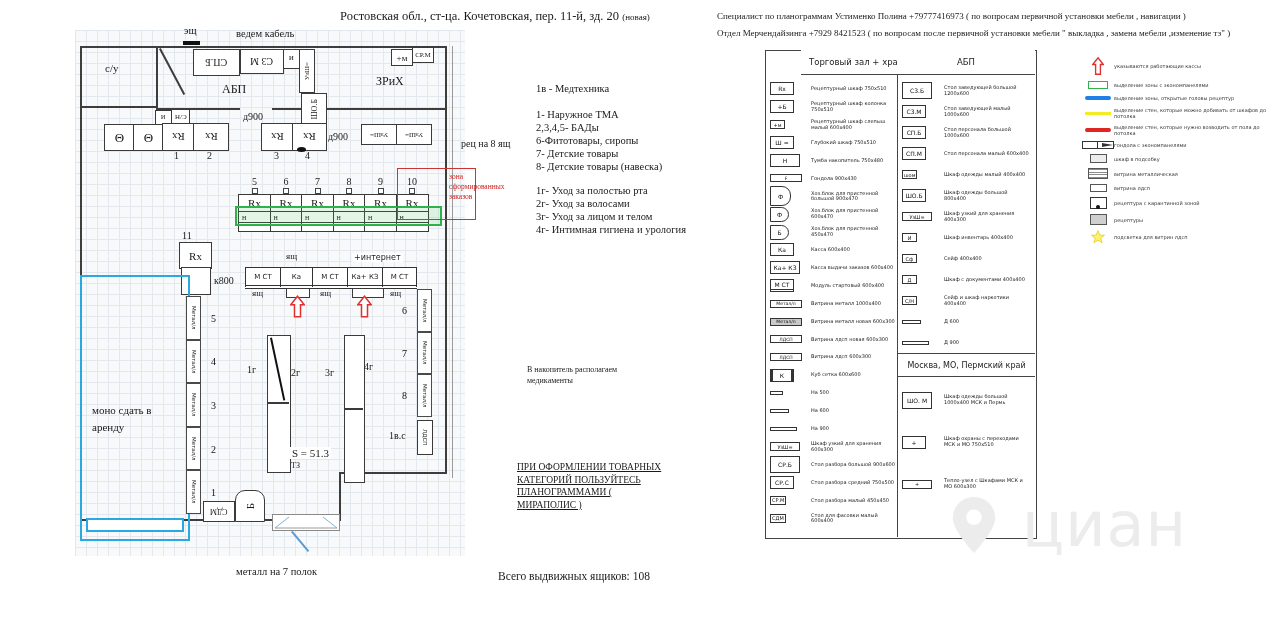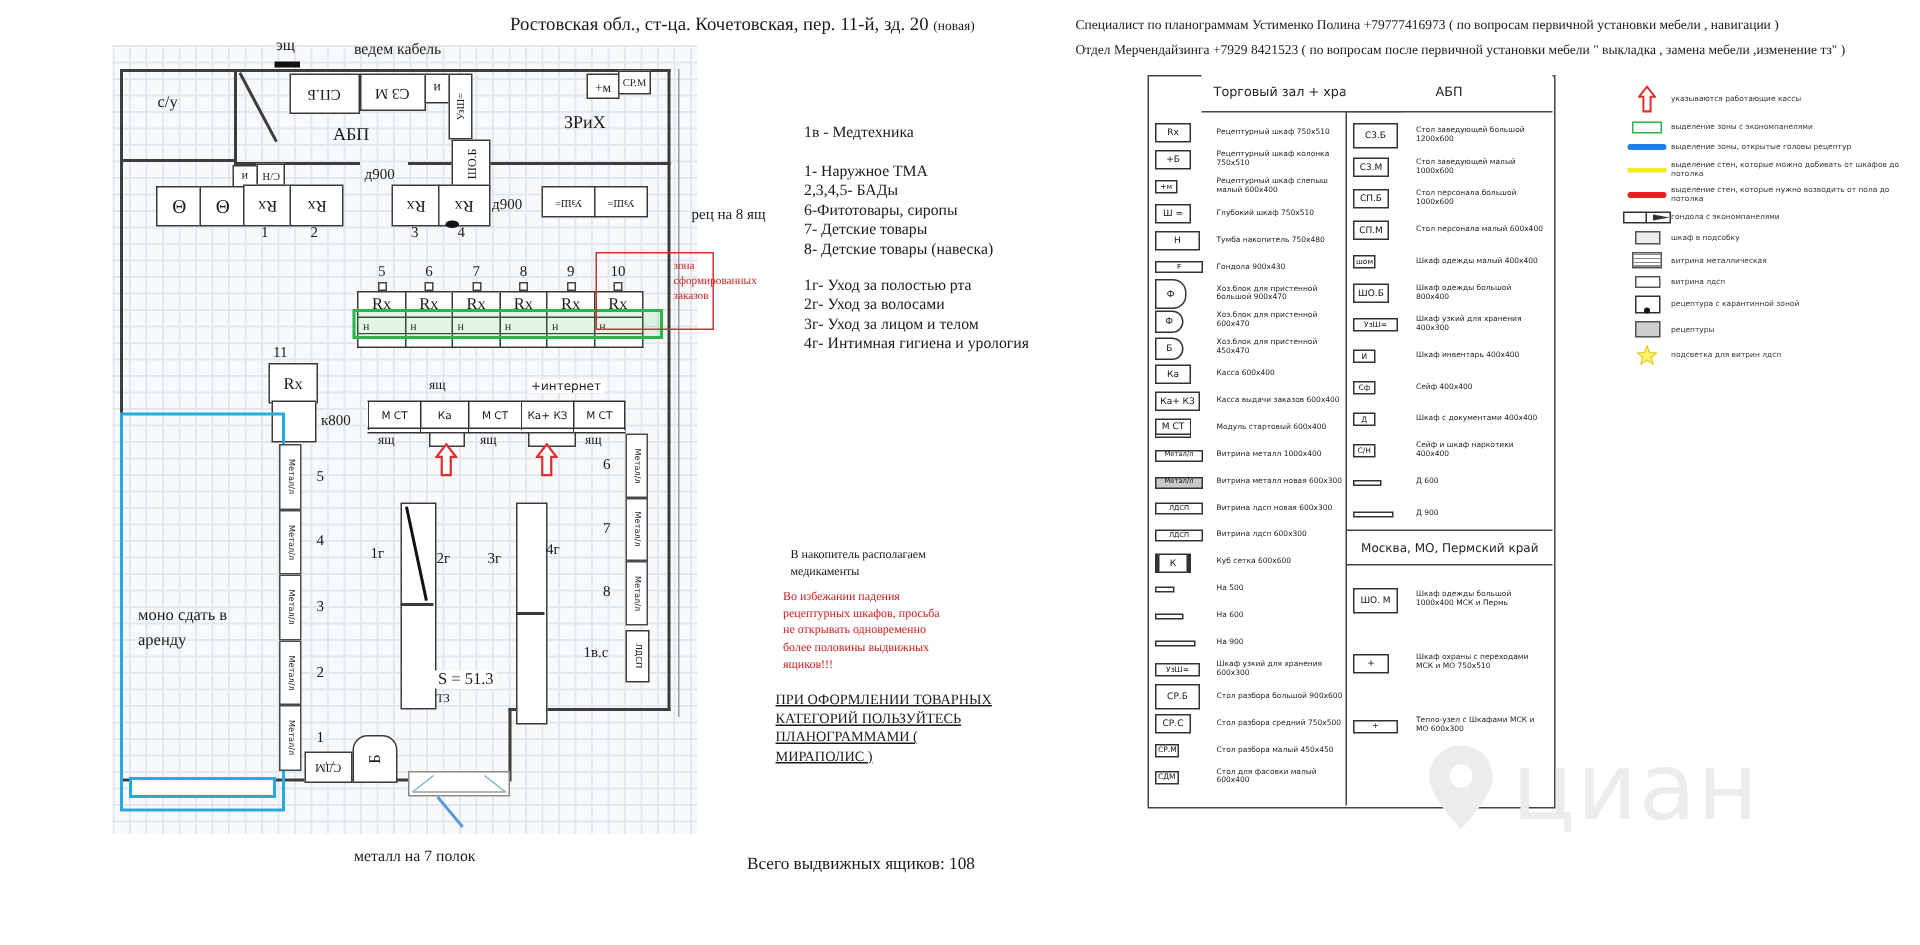--- a/index.html
+++ b/index.html
@@ -78,21 +78,21 @@
       border-bottom:2.5px solid transparent;border-left:11px solid #333;}
   .rl-sym.boxlight::before{content:"";width:15px;height:7px;border:1px solid #555;background:#ededed;}
   .rl-sym.hatch::before{content:"";width:18px;height:9px;border:1px solid #555;
       background:repeating-linear-gradient(0deg,#8a8a8a 0 1px,#fff 1px 2.6px);}
   .rl-sym.boxwhite::before{content:"";width:15px;height:6px;border:1px solid #555;}
   .rl-sym.boxdot{height:12px;}
   .rl-sym.boxdot::before{content:"";width:15px;height:10px;border:1px solid #333;}
   .rl-sym.boxdot::after{content:"";position:absolute;bottom:0px;left:50%;margin-left:-2px;width:4px;height:4px;border-radius:50%;background:#111;}
   .rl-sym.boxgray::before{content:"";width:15px;height:9px;border:1px solid #555;background:#cfcfcf;}
   
-  .wm{position:absolute;left:948px;top:488px;display:flex;align-items:center;gap:8px;}
+  .wm{position:absolute;left:948px;top:488px;display:flex;align-items:center;gap:22px;}
   .wm-text{font:62px "DejaVu Sans",sans-serif;color:#ececec;letter-spacing:1px;}
 </style>
 </head>
 <body>
 
 <div id="root">
 
   <div class="abs" style="left:340px;top:9px;width:400px;text-align:left;font-size:12.5px;">
     <span>Ростовская обл., ст-ца. Кочетовская, пер. 11-й, зд. 20</span>
     <span style="font-size:9px;">(новая)</span>
@@ -362,21 +362,20 @@
     <div style="height:11px;"></div>
     <div>
         <div class="cat-line">1г- Уход за полостью рта</div>
         <div class="cat-line">2г- Уход за волосами</div>
         <div class="cat-line">3г- Уход за лицом и телом</div>
         <div class="cat-line">4г- Интимная гигиена и урология</div>
       </div>
   </div>
 
   <div class="abs" style="left:527px;top:364px;width:105px;font-size:8px;line-height:1.4;">В накопитель располагаем медикаменты</div>
-  <div class="abs" style="left:522px;top:392px;width:112px;font-size:8px;line-height:1.4;color:#cc2222;">Во избежании падения рецептурных шкафов, просьба не открывать одновременно более половины выдвижных ящиков!!!</div>
   <div class="abs" style="left:517px;top:461px;width:152px;font-size:9.5px;line-height:1.32;text-decoration:underline;">ПРИ ОФОРМЛЕНИИ ТОВАРНЫХ КАТЕГОРИЙ ПОЛЬЗУЙТЕСЬ ПЛАНОГРАММАМИ ( МИРАПОЛИС )</div>
 
   <div class="lt-outer"></div>
   <div class="lt-head" style="left:801px;top:50px;width:132px;height:24px;border-right:1px solid #444;">Торговый зал + хранение</div>
   <div class="lt-head" style="left:897px;top:50px;width:138px;height:24px;">АБП</div>
   <div class="abs" style="left:897px;top:74px;width:1px;height:463px;background:#444;"></div>
 
   <div class="lt-rows" style="left:768px;top:80px;width:127px;">
       <div class="lt-row" style="height:17.9px;">
       <span class="symwrap">

